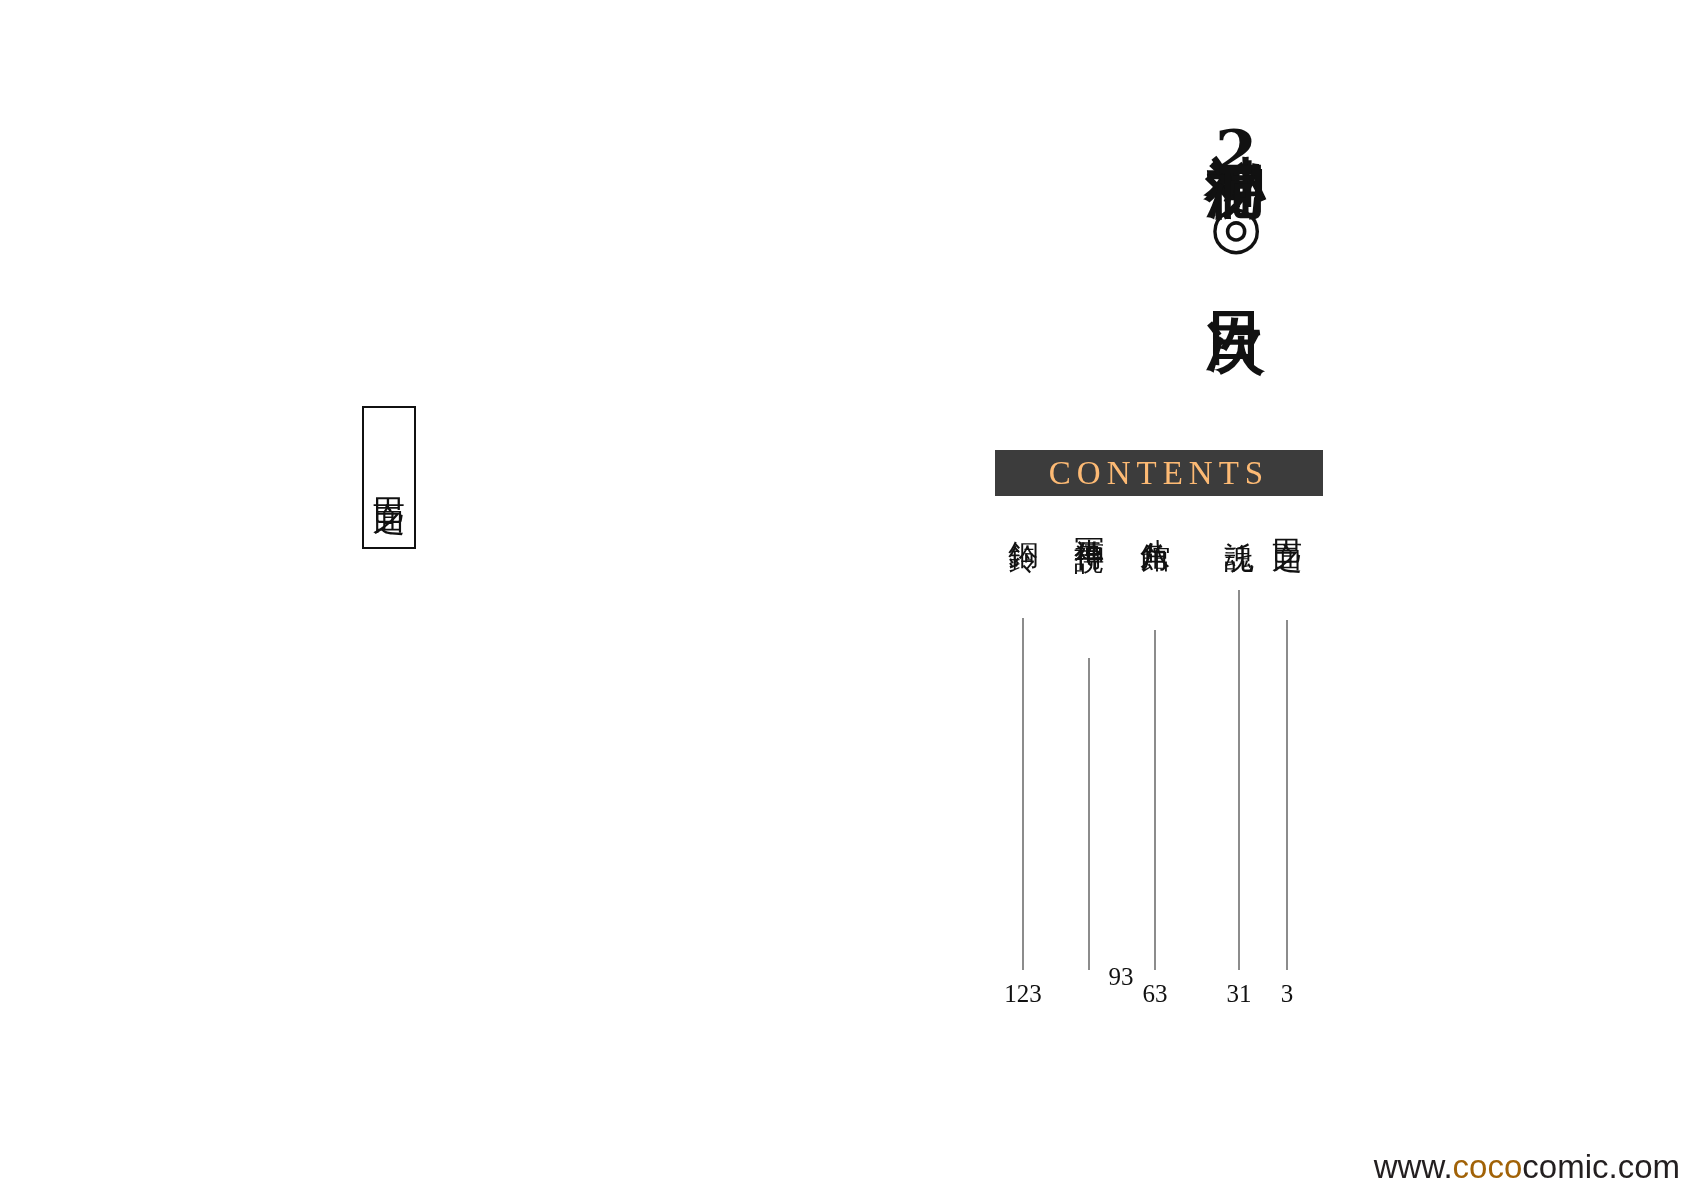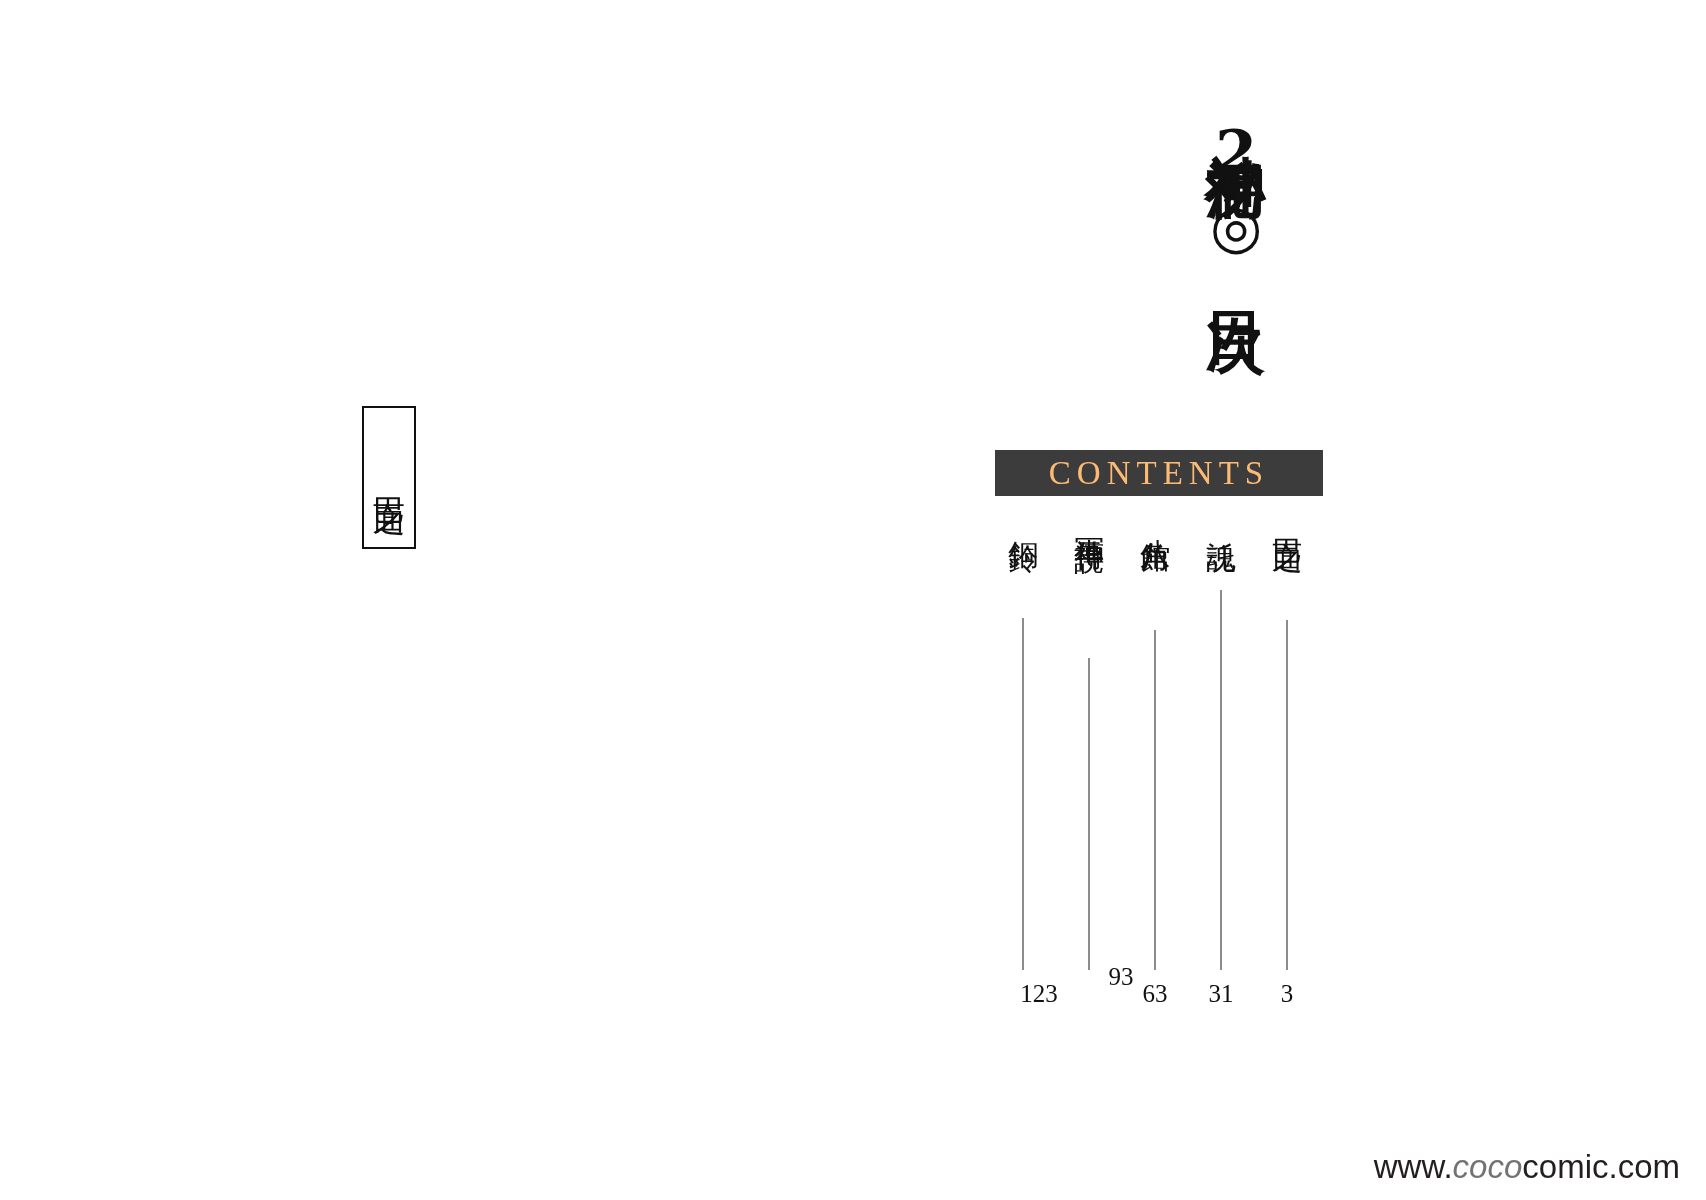--- a/index.html
+++ b/index.html
@@ -122,57 +122,57 @@
   .watermark {
     position: absolute;
     right: 26px;
     bottom: 14px;
     font-size: 33px;
     font-family: "Liberation Sans", sans-serif;
     letter-spacing: 0px;
     color: #231f20;
     white-space: nowrap;
   }
-  .watermark .coco-red { color: #737373; font-style: italic; }
+  .watermark .coco-red { color: #a16207; }
   .watermark .coco-dark { color: #231f20; margin-top: 44px; }
 </style>
 </head>
 <body>
 
 <div class="chapter-box">
   <span class="vlabel">巴之面</span>
 </div>
 
 <div class="toc-block">
 
   <div class="main-title">神祕洞2◎目次</div>
 
   <div class="contents-banner">CONTENTS</div>
 
   <div class="entries">
 
     <div class="entry" style="left:20px;">
       <span class="entry-label">銅鈴</span>
       <span class="entry-rule" style="top:110px; height:352px;"></span>
-      <span class="entry-page" style="top:472px;margin-left:16px;">123</span>
+      <span class="entry-page" style="top:472px;">123</span>
     </div>
 
     <div class="entry" style="left:86px;">
       <span class="entry-label">軍神傳說</span>
       <span class="entry-rule" style="top:150px; height:312px;"></span>
       <span class="entry-page" style="top:455px;margin-left:32px;">93</span>
     </div>
 
     <div class="entry" style="left:152px;">
       <span class="entry-label">八角館</span>
       <span class="entry-rule" style="top:122px; height:340px;"></span>
       <span class="entry-page" style="top:472px;">63</span>
     </div>
 
-    <div class="entry" style="left:218px;">
+    <div class="entry" style="left:236px;">
       <span class="entry-label">託魂</span>
       <span class="entry-rule" style="top:82px; height:380px;"></span>
       <span class="entry-page" style="top:472px;">31</span>
     </div>
 
     <div class="entry" style="left:284px;">
       <span class="entry-label">巴之面</span>
       <span class="entry-rule" style="top:112px; height:350px;"></span>
       <span class="entry-page" style="top:472px;">3</span>
     </div>

